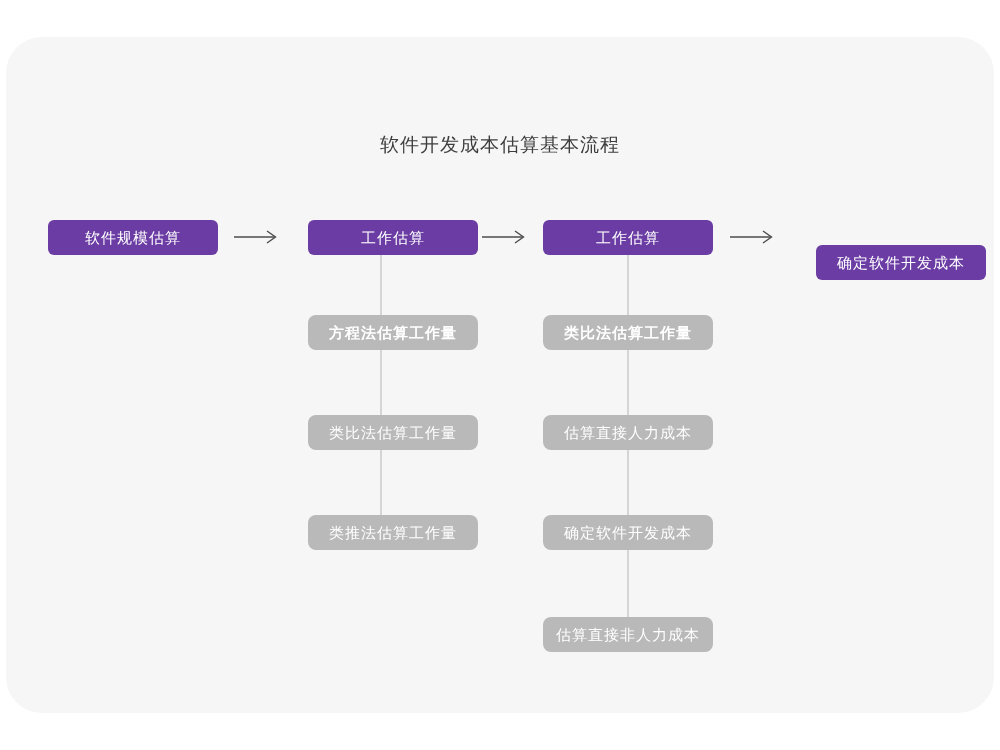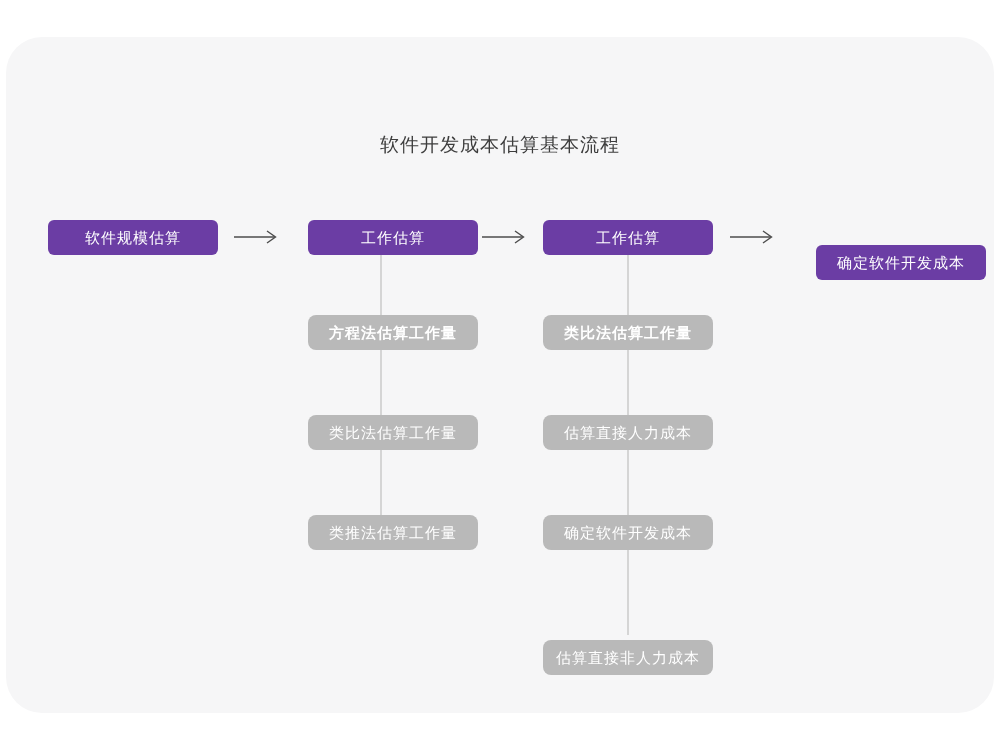--- a/index.html
+++ b/index.html
@@ -20,21 +20,21 @@
     font-size:19px;font-weight:400;letter-spacing:1px;color:var(--title-text,#3D3D3D);}
   .node{position:absolute;width:170px;height:35px;line-height:35px;
     text-align:center;color:#ffffff;font-size:15px;letter-spacing:1px;
     white-space:nowrap;overflow:hidden;}
   .node.main{background:var(--primary-purple,#6B3DA4);border-radius:6px;top:183px;z-index:3;}
   .node.sub{background:var(--box-gray,#B9B9B9);border-radius:8px;z-index:3;}
   .vline{position:absolute;width:2px;background:var(--connector,#D5D5D5);z-index:1;}
   .arrow{position:absolute;top:192px;width:46px;height:16px;z-index:2;}
   
   .col1{left:42px;} .col2{left:302px;} .col3{left:537px;} .col4{left:810px;margin-top:25px;}
-  .row1{top:278px;font-weight:bold;} .row2{top:378px;} .row3{top:478px;text-align:center;} .row4{top:580px;margin-top:23px;}
+  .row1{top:278px;font-weight:bold;} .row2{top:378px;} .row3{top:478px;text-align:center;} .row4{top:580px;}
 </style>
 </head>
 <body>
 
 <div class="canvas">
   <div class="card">
 
     <div class="title">软件开发成本估算基本流程</div>
 
     <div class="vline" style="left:374px;top:218px;height:278px;"></div>

